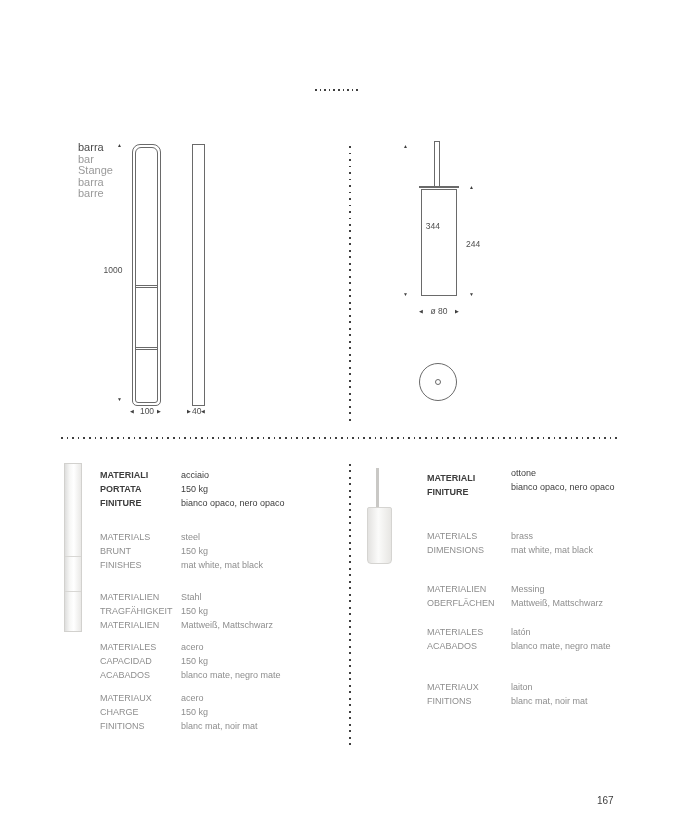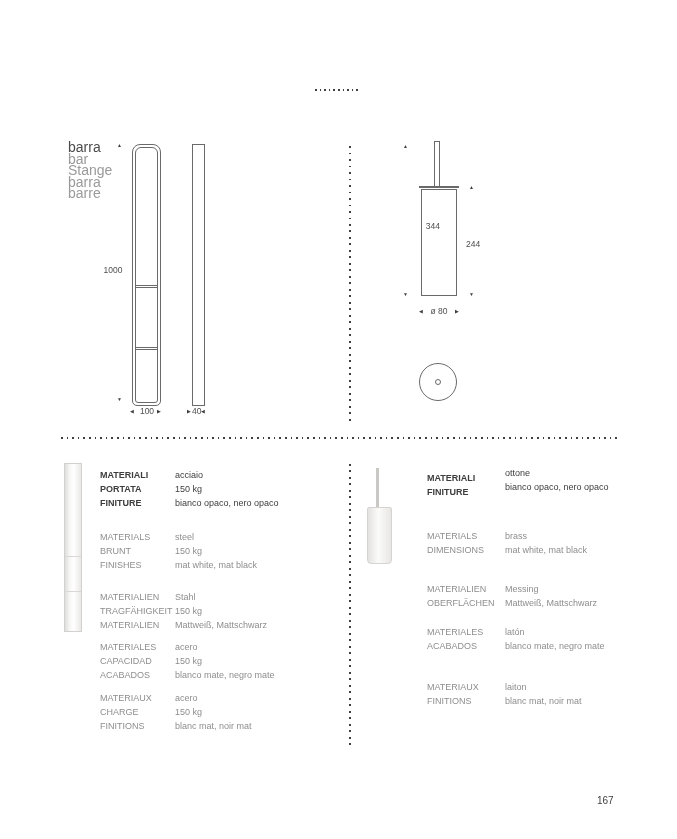--- a/index.html
+++ b/index.html
@@ -16,21 +16,21 @@
 
   
   .dots-h { position:absolute; left:61px; top:437px; width:557px; height:1.8px;
             background:repeating-linear-gradient(to right,#3f3f3f 0 1.7px,transparent 1.7px 5.6px); }
   .dots-v { position:absolute; width:1.8px;
             background:repeating-linear-gradient(to bottom,#3f3f3f 0 1.7px,transparent 1.7px 6.5px); }
   .dots-v.top { left:349px; top:146px; height:276px; }
   .dots-v.bottom { left:349px; top:464px; height:282px; }
 
   
-  .prod-names { position:absolute; left:68px; top:142px; font-size:14px; line-height:11.5px; color:#9a9a9a; }
+  .prod-names { position:absolute; left:78px; top:142px; font-size:11px; line-height:11.5px; color:#9a9a9a; }
   .prod-names .first { color:#4b4b4b; }
 
   
   .stroke { border:1px solid #6a6a6a; background:#fff; position:absolute; }
 
   .bar-front { left:132px; top:144px; width:29px; height:262px; border-radius:8px 8px 5px 5px; }
   .bar-front-inner { position:absolute; left:2px; top:2px; right:2px; bottom:2px;
                      border:1px solid #6a6a6a; border-radius:6px 6px 3px 3px; }
   .bar-divider { position:absolute; left:2px; right:2px; height:3px;
                  border-top:1px solid #6a6a6a; border-bottom:1px solid #6a6a6a; }
@@ -50,21 +50,21 @@
                 background:linear-gradient(to right,#dededd 0%,#f7f7f6 30%,#ffffff 55%,#e9e8e6 100%);
                 border:1px solid #d2d1ce; }
   .render-bar .seg { position:absolute; left:0; right:0; height:1px; background:#d8d7d4; }
   .render-brush-handle { position:absolute; left:376px; top:468px; width:3px; height:40px; background:#c9c8c5; }
   .render-brush-body { position:absolute; left:367px; top:507px; width:25px; height:57px;
                 background:linear-gradient(to right,#e3e2e0 0%,#fbfbfa 45%,#e7e6e3 100%);
                 border:1px solid #d5d4d1; border-radius:2px 2px 4px 4px; }
 
   
   .spec-block { position:absolute; font-size:9px; line-height:14px; color:#8e8e8e;
-                display:grid; grid-template-columns:67px auto; column-gap:8px; white-space:nowrap; }
+                display:grid; grid-template-columns:67px auto; column-gap:14px; white-space:nowrap; }
   .spec-block.right-col { grid-template-columns:70px auto; line-height:13.5px; }
   .spec-block.dark { color:#3d3d3d; }
   .spec-block.dark .lbl { font-weight:bold; }
   .lbl { padding-right:6px; }
   .val-shift { position:relative; top:-5px; }
 
   .page-number { position:absolute; left:597px; top:795px; font-size:10px; color:#3d3d3d; }
 </style>
 </head>
 <body>

